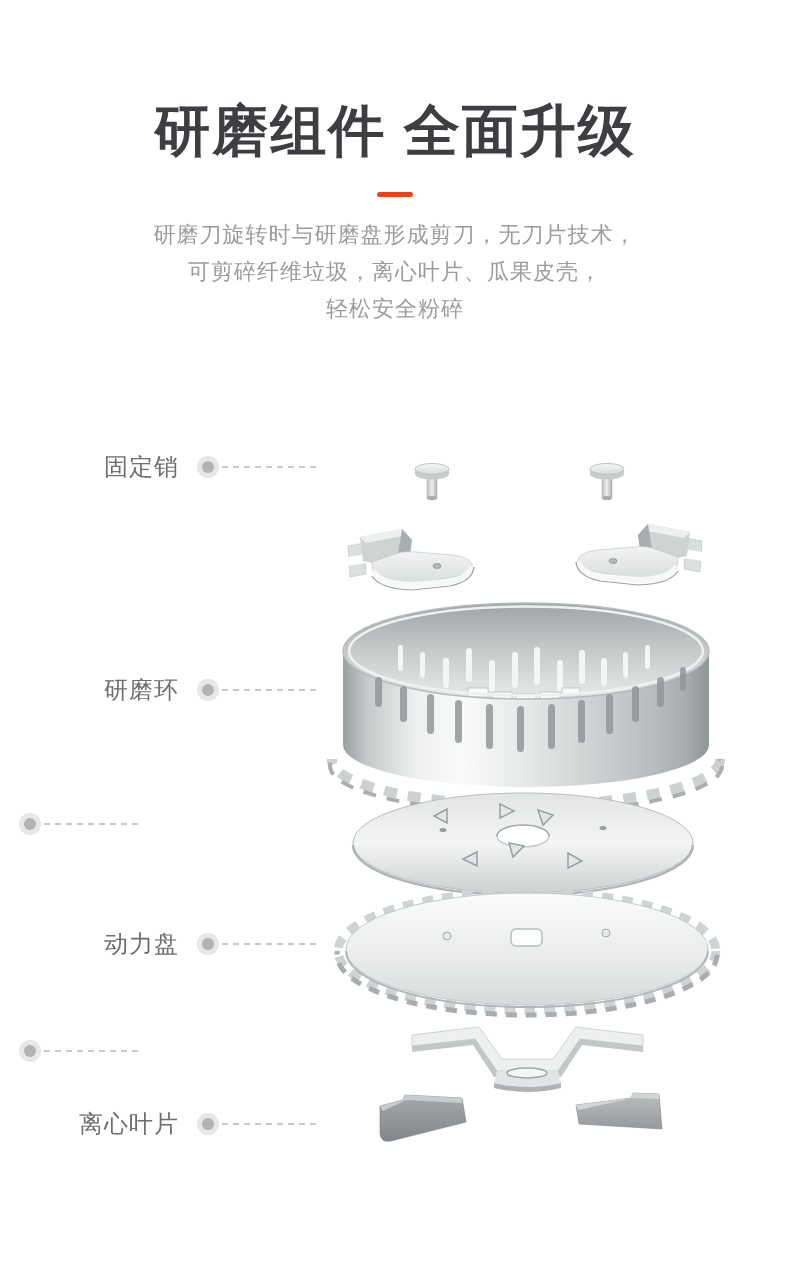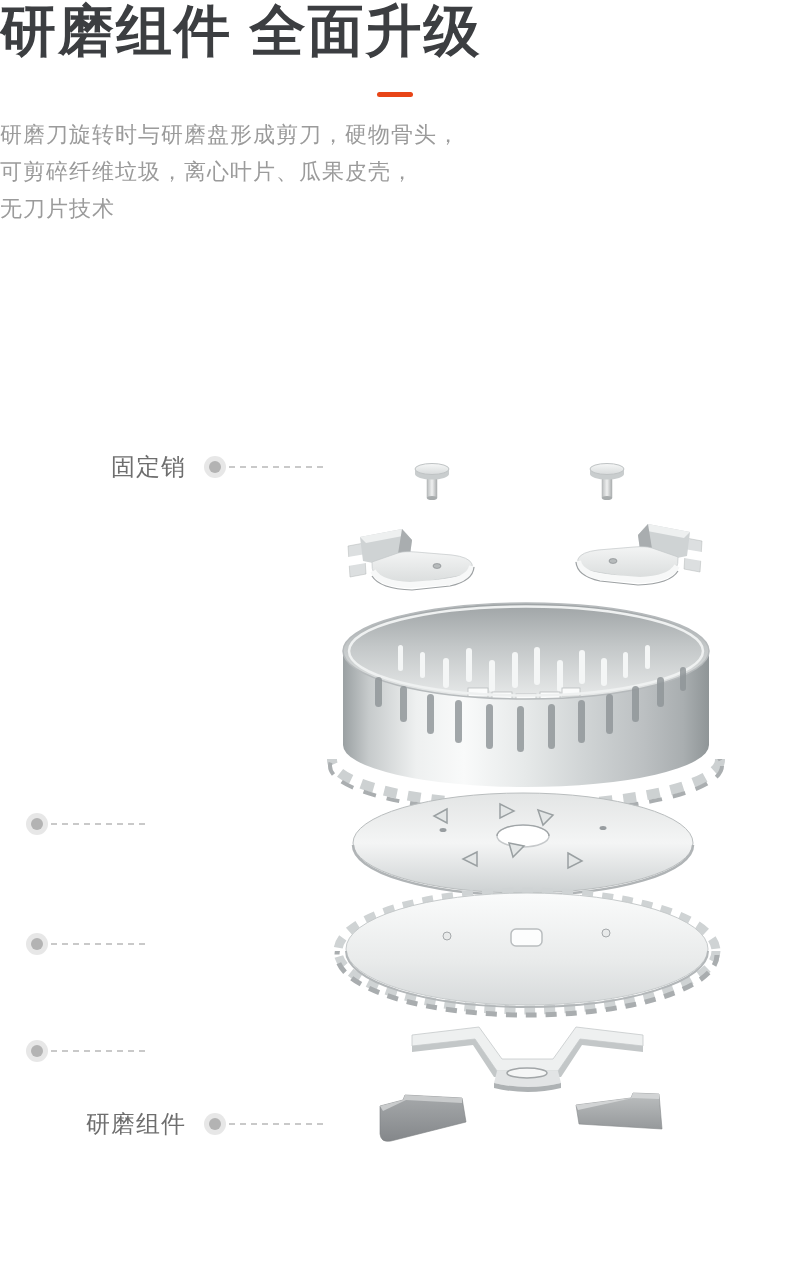--- a/index.html
+++ b/index.html
@@ -1,31 +1,31 @@
 <!DOCTYPE html>
 <html><head>
 <meta charset="utf-8">
 <style>
   html,body{margin:0;padding:0;}
   body{
     width:790px;height:1285px;background:#ffffff;
     font-family:"Liberation Sans","DejaVu Sans",sans-serif;
     overflow:hidden;position:relative;
   }
-  .header{height:420px;box-sizing:border-box;text-align:left;}
+  .header{height:420px;box-sizing:border-box;padding-top:100px;text-align:center;}
   .title{
     margin:0;font-size:56px;line-height:1.1;font-weight:700;
     color:#3c3e41;letter-spacing:2px;
   }
   .divider{width:36px;height:5px;border-radius:2.5px;margin:30px auto 0;background:#e84517;}
   .desc{margin-top:19px;font-size:22px;line-height:37px;color:#9b9b9b;letter-spacing:1px;}
   .diagram{position:relative;width:790px;height:865px;}
   .diagram svg{position:absolute;left:0;top:0;}
   .label-row{
-    position:absolute;left:8px;height:34px;display:flex;align-items:center;
+    position:absolute;left:1px;height:34px;display:flex;align-items:center;
   }
   .label-text{
     display:block;width:178px;text-align:right;
     font-size:24px;color:#6e6e6e;letter-spacing:1px;white-space:nowrap;
   }
   .dot{
     position:relative;width:22px;height:22px;margin-left:18px;flex:none;
     border-radius:50%;background:rgba(170,170,170,0.28);
   }
   .dot-core{
@@ -37,23 +37,23 @@
     background:repeating-linear-gradient(90deg,#c9c9c9 0 6px,transparent 6px 11px);
   }
 </style>
 </head>
 <body>
 
 <div class="header">
   <h1 class="title">研磨组件 全面升级</h1>
   <div class="divider" style="background: rgb(232, 69, 23);"></div>
   <div class="desc">
-    <div>研磨刀旋转时与研磨盘形成剪刀，硬物骨头，</div>
+    <div>研磨刀旋转时与研磨盘形成剪刀，无刀片技术，</div>
     <div>可剪碎纤维垃圾，离心叶片、瓜果皮壳，</div>
-    <div>无刀片技术</div>
+    <div>轻松安全粉碎</div>
   </div>
 </div>
 
 <div class="diagram">
 
   <svg width="790" height="865" viewBox="0 420 790 865">
     <defs>
       <linearGradient id="gWall" x1="0" y1="0" x2="1" y2="0">
         <stop offset="0" stop-color="#9aa0a2"></stop>
           <stop offset="0.07" stop-color="#c6cacb"></stop>
@@ -229,38 +229,46 @@
     </g>
   </svg>
 
   <div class="label-row" style="top:30px">
     <span class="label-text">固定销</span>
     <span class="dot">
         <span class="dot-core"></span>
       </span>
     <span class="dash-line"></span>
   </div>
+  <div class="label-row" style="top:253px">
+    <span class="label-text">研磨环</span>
+    <span class="dot">
+        <span class="dot-core"></span>
+      </span>
+    <span class="dash-line"></span>
+  </div>
   <div class="label-row" style="top:387px">
     <span class="dot">
         <span class="dot-core"></span>
       </span>
     <span class="dash-line"></span>
   </div>
   <div class="label-row" style="top:507px">
+    <span class="label-text">动力盘</span>
     <span class="dot">
         <span class="dot-core"></span>
       </span>
     <span class="dash-line"></span>
   </div>
   <div class="label-row" style="top:614px">
     <span class="dot">
         <span class="dot-core"></span>
       </span>
     <span class="dash-line"></span>
   </div>
   <div class="label-row" style="top:687px">
-    <span class="label-text">研磨组件</span>
+    <span class="label-text">离心叶片</span>
     <span class="dot">
         <span class="dot-core"></span>
       </span>
     <span class="dash-line"></span>
   </div>
 </div>
 
 </body></html>

